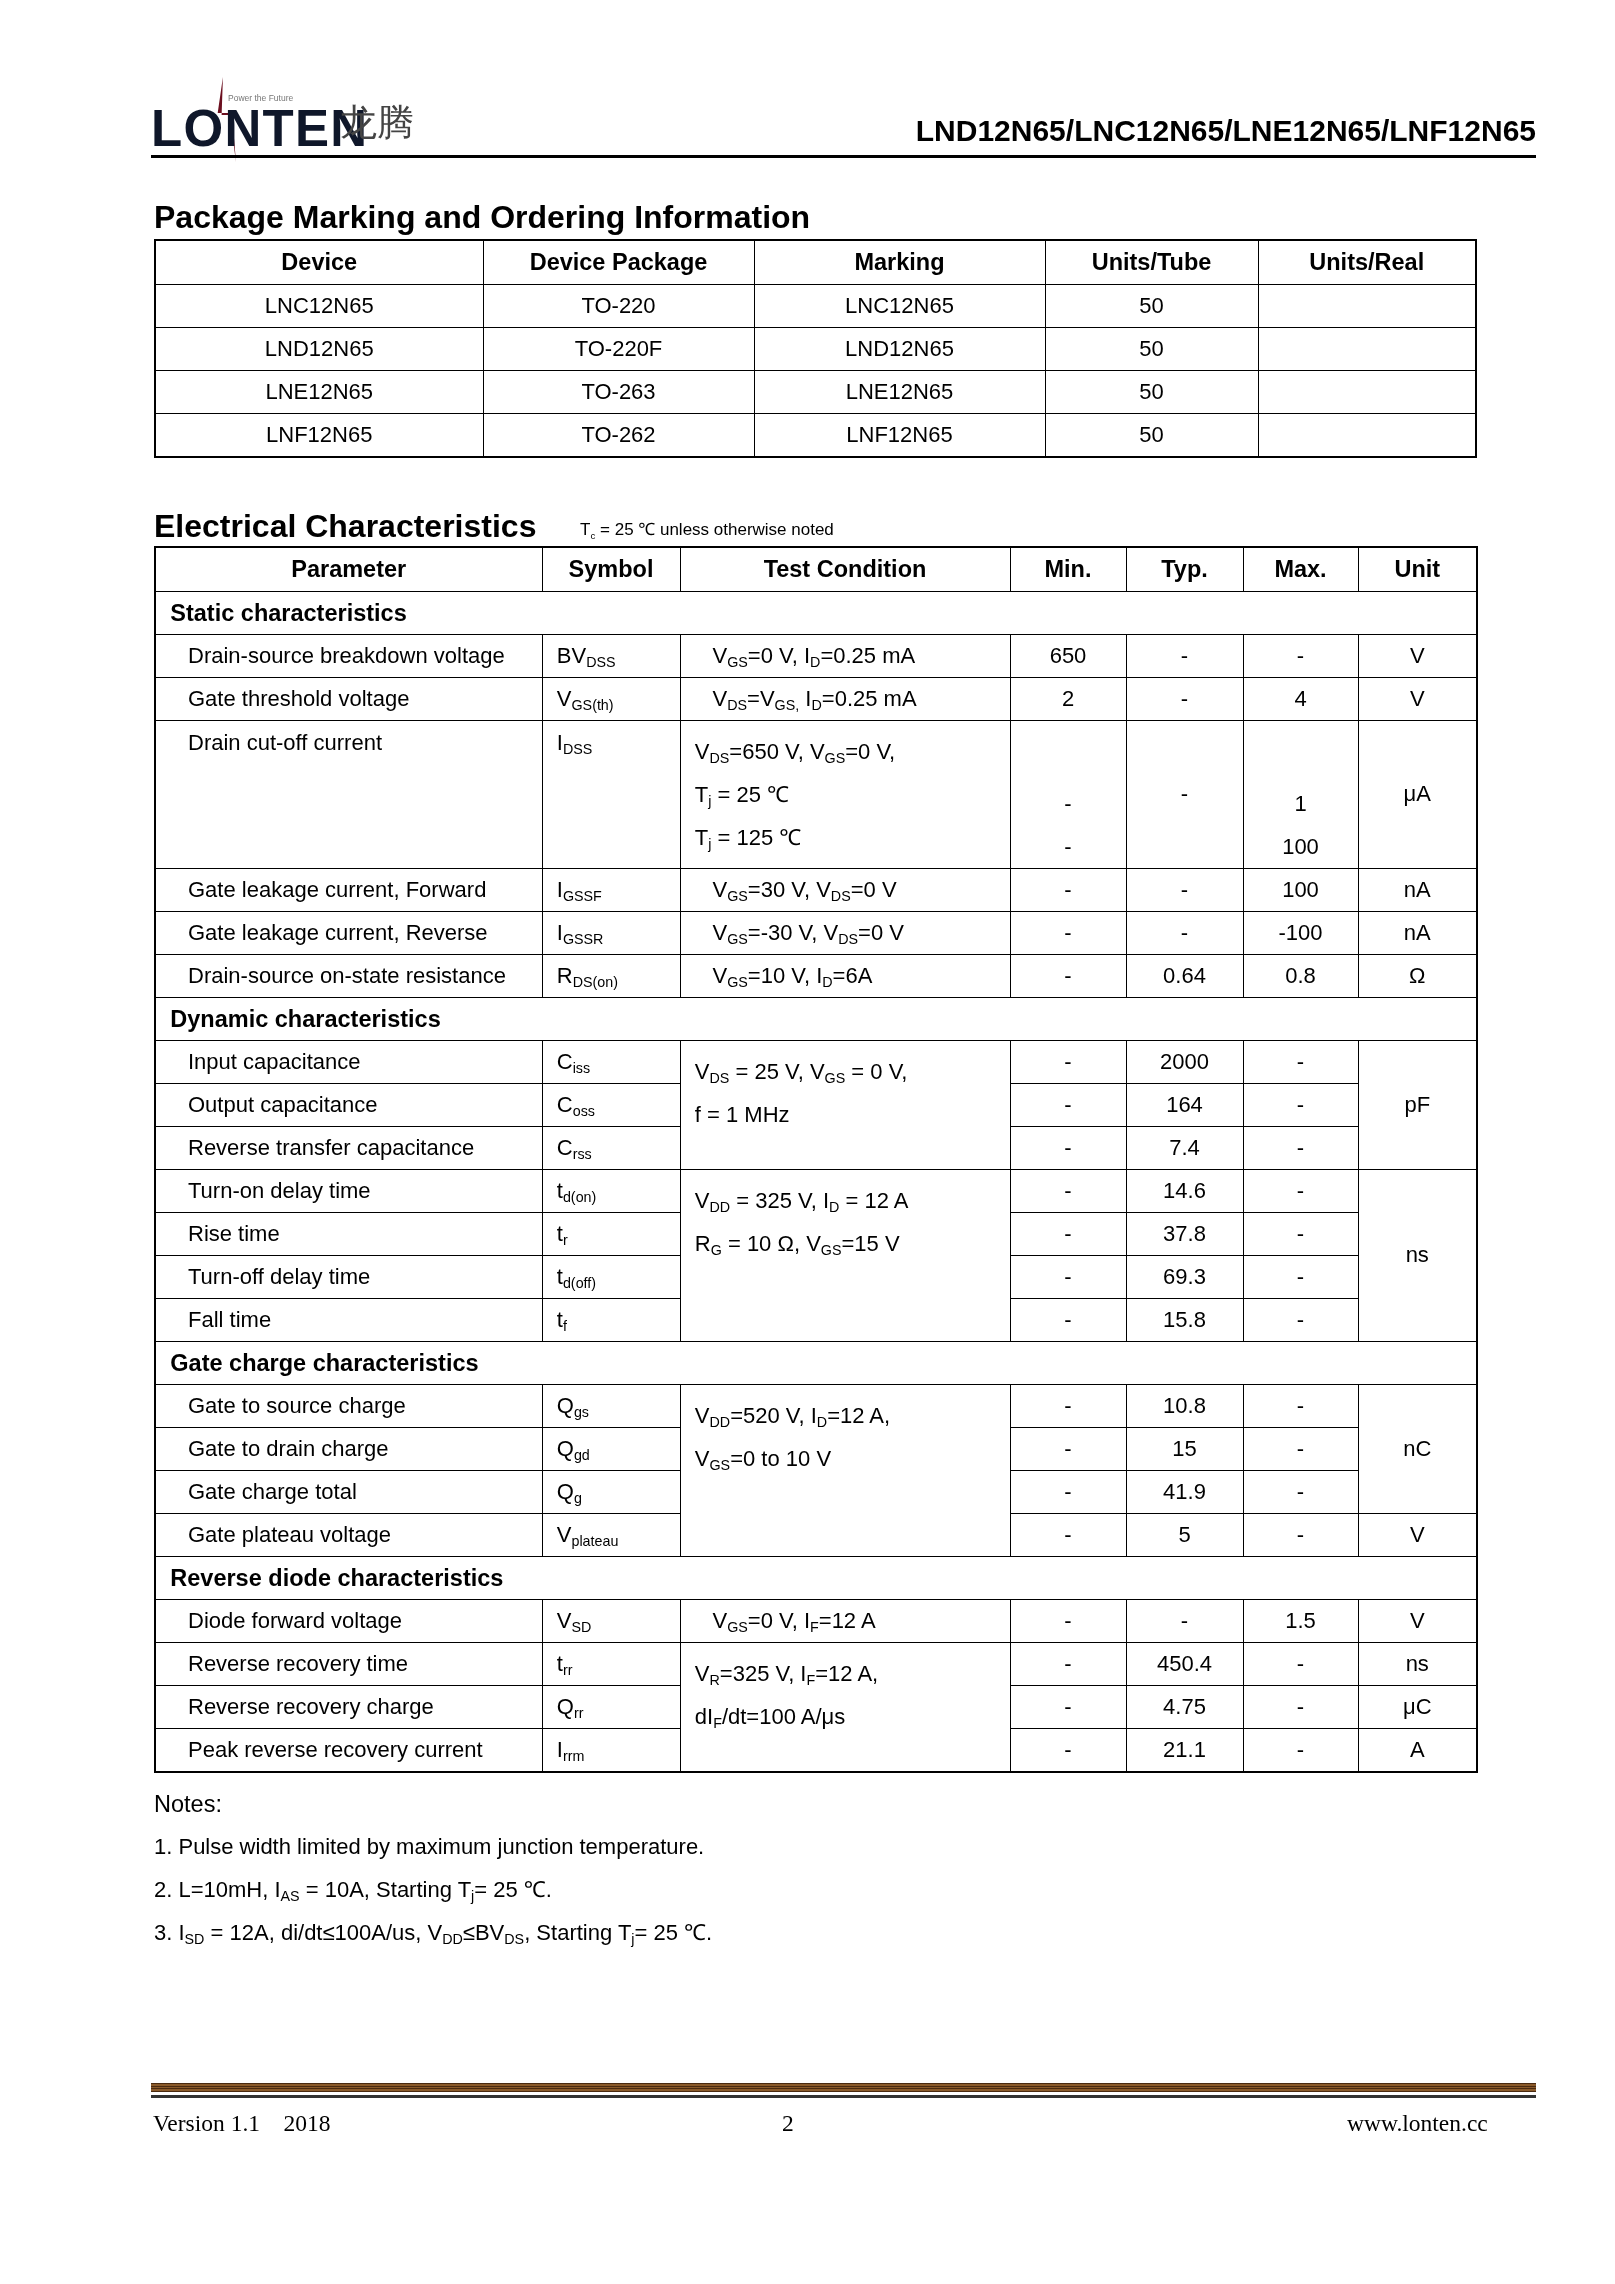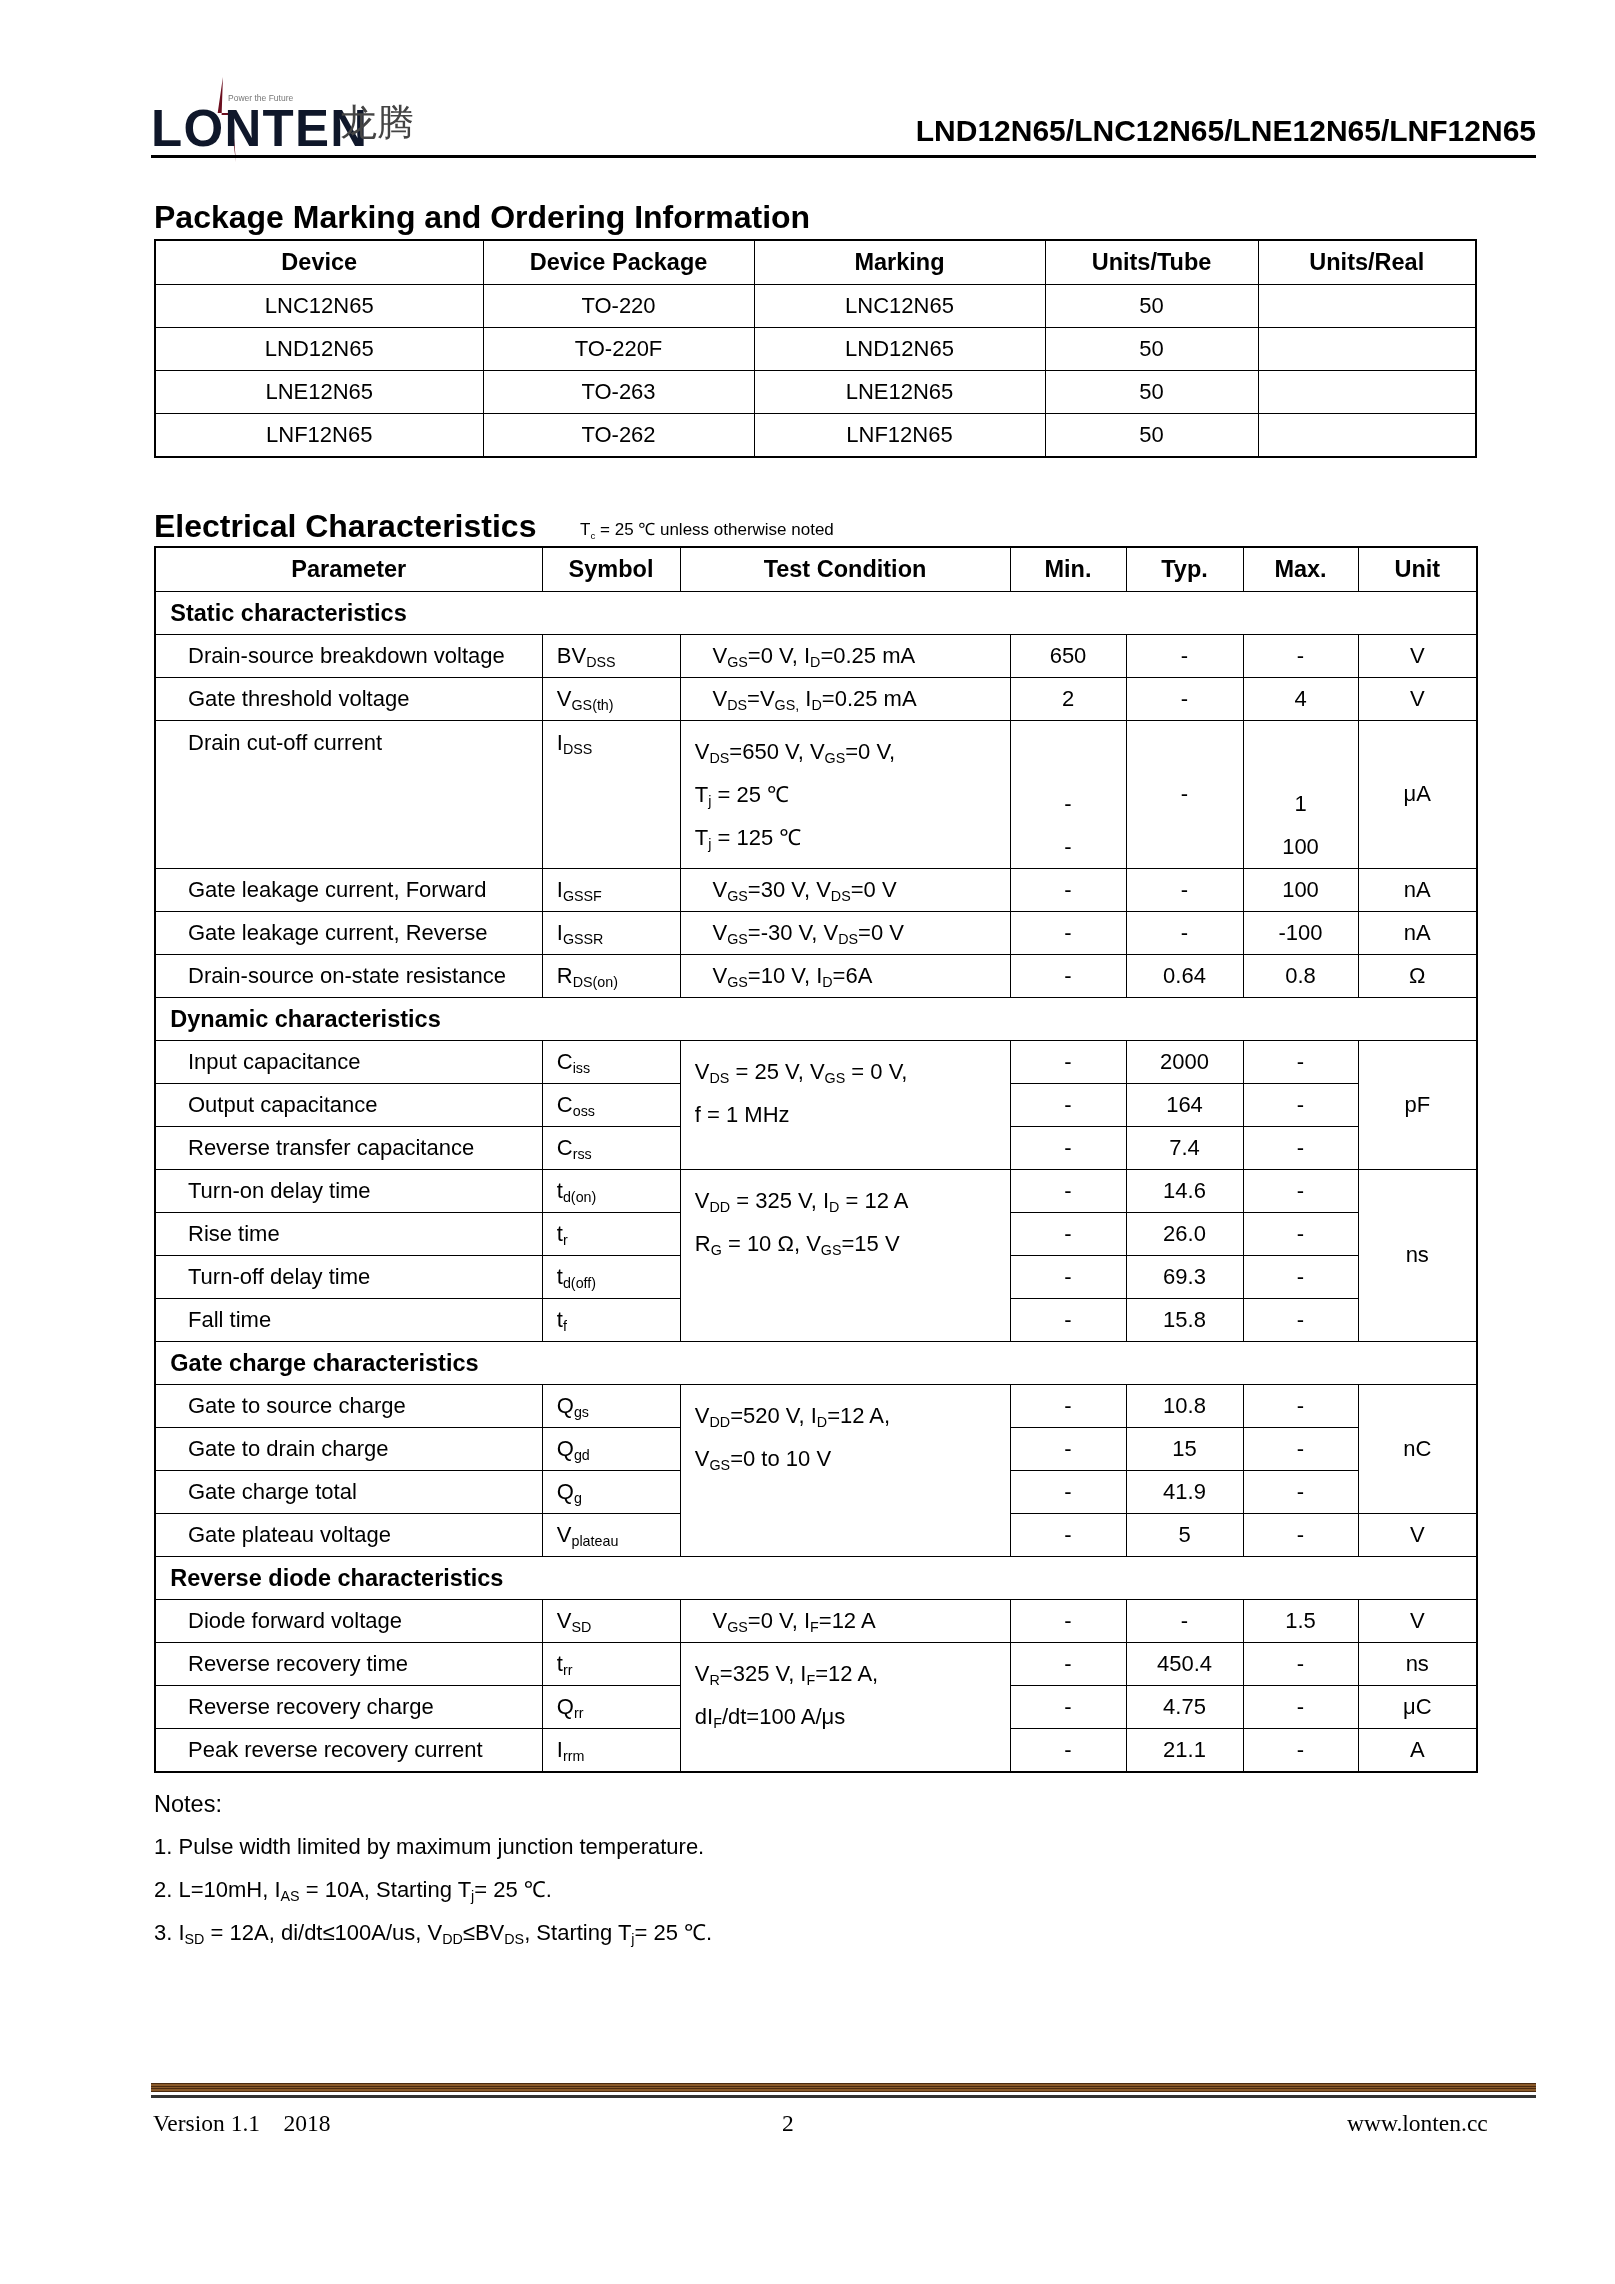--- a/index.html
+++ b/index.html
@@ -240,21 +240,21 @@
     </td>
     <td class="n">-</td>
     <td class="n">14.6</td>
     <td class="n">-</td>
     <td class="n" rowspan="4">ns</td>
   </tr>
   <tr>
     <td class="p">Rise time</td>
     <td class="s"><span>t</span><sub>r</sub></td>
     <td class="n">-</td>
-    <td class="n">26.0</td>
+    <td class="n">37.8</td>
     <td class="n">-</td>
   </tr>
   <tr>
     <td class="p">Turn-off delay time</td>
     <td class="s"><span>t</span><sub>d(off)</sub></td>
     <td class="n">-</td>
     <td class="n">69.3</td>
     <td class="n">-</td>
   </tr>
   <tr>

